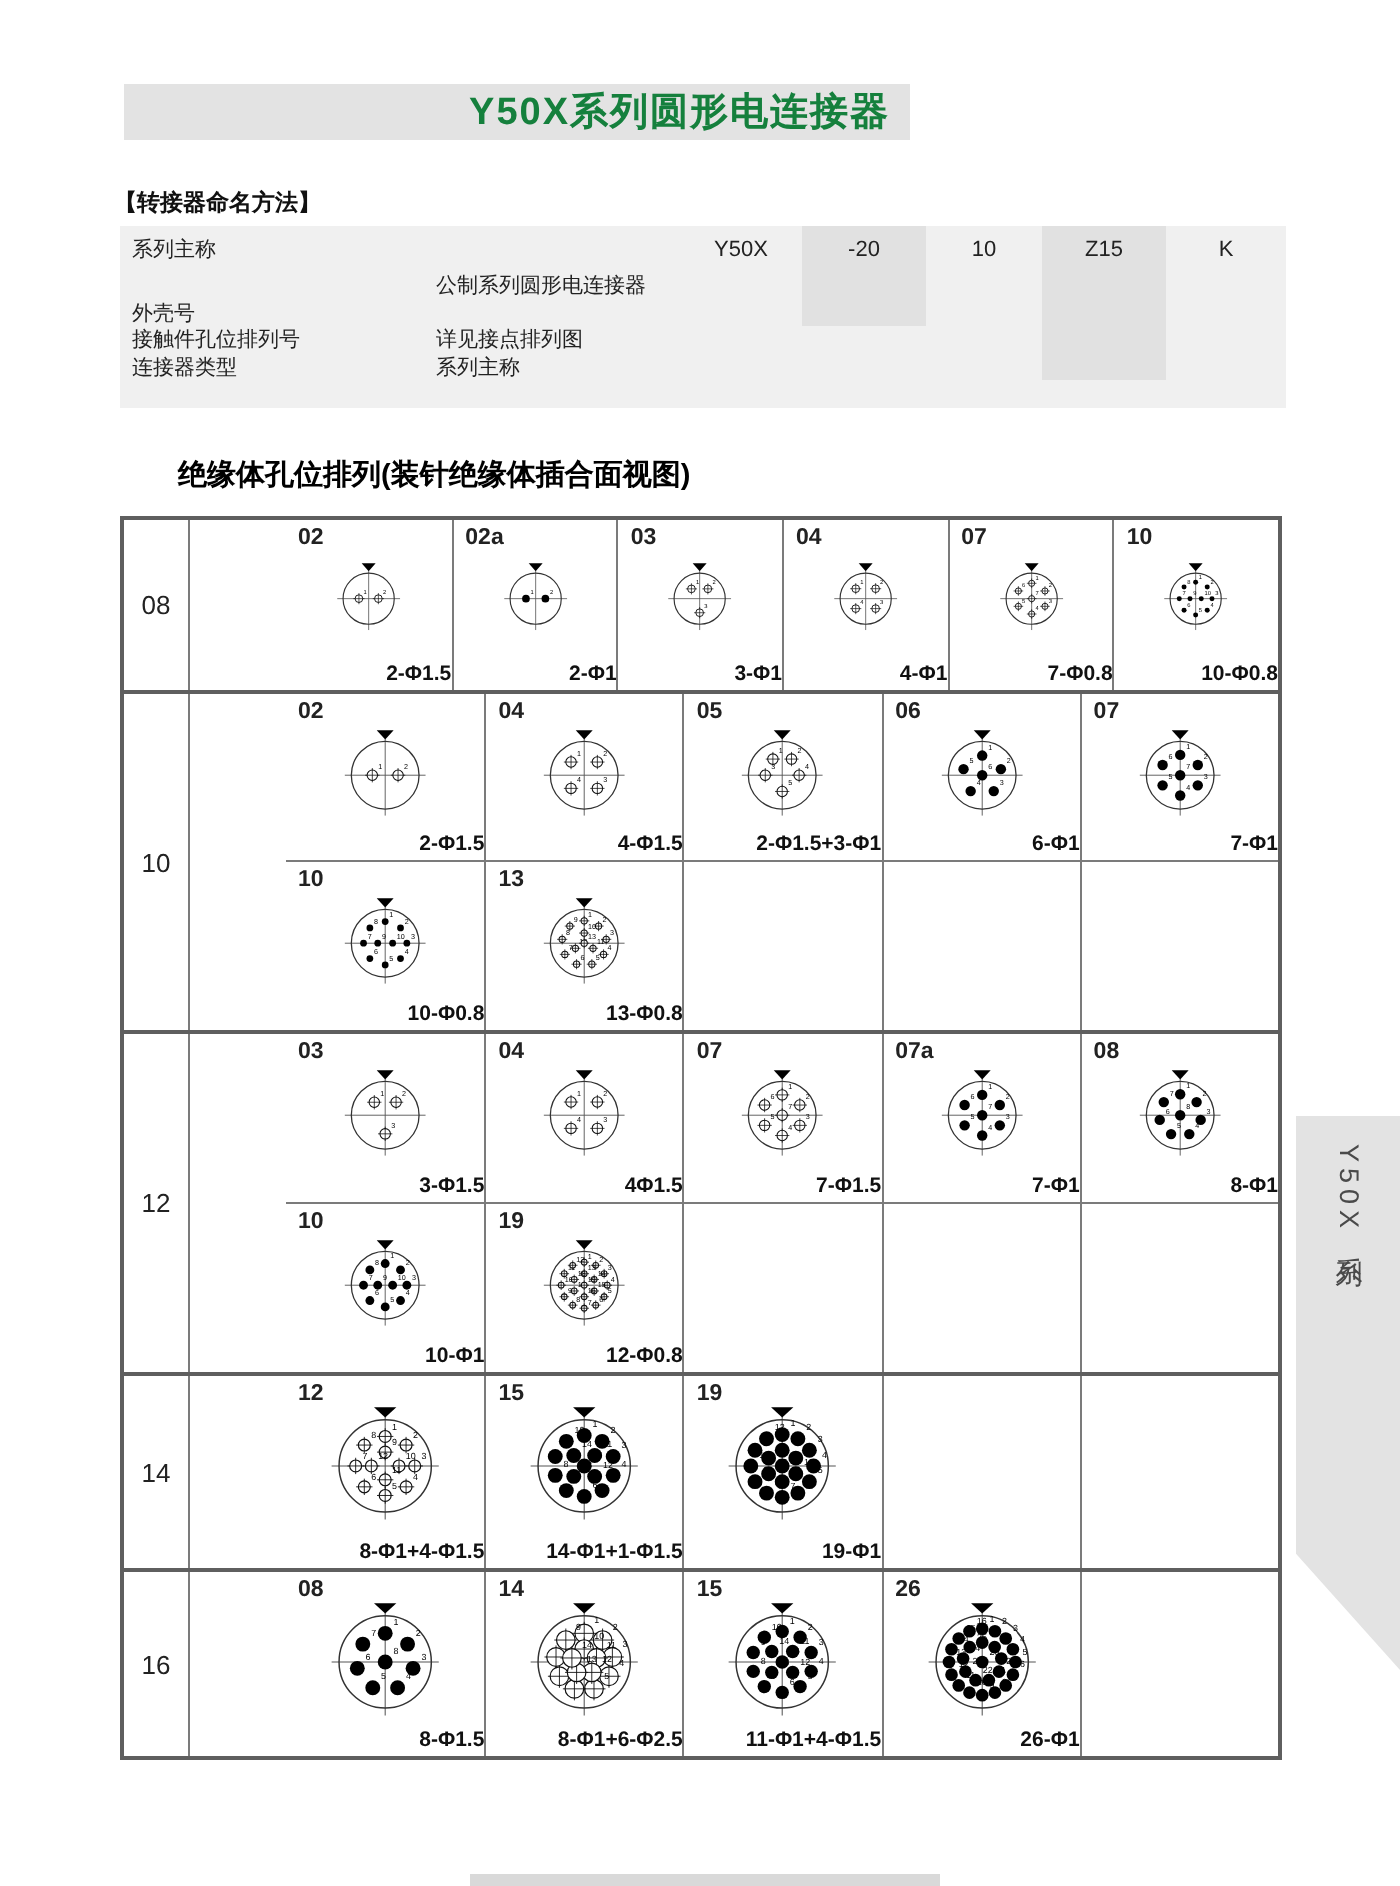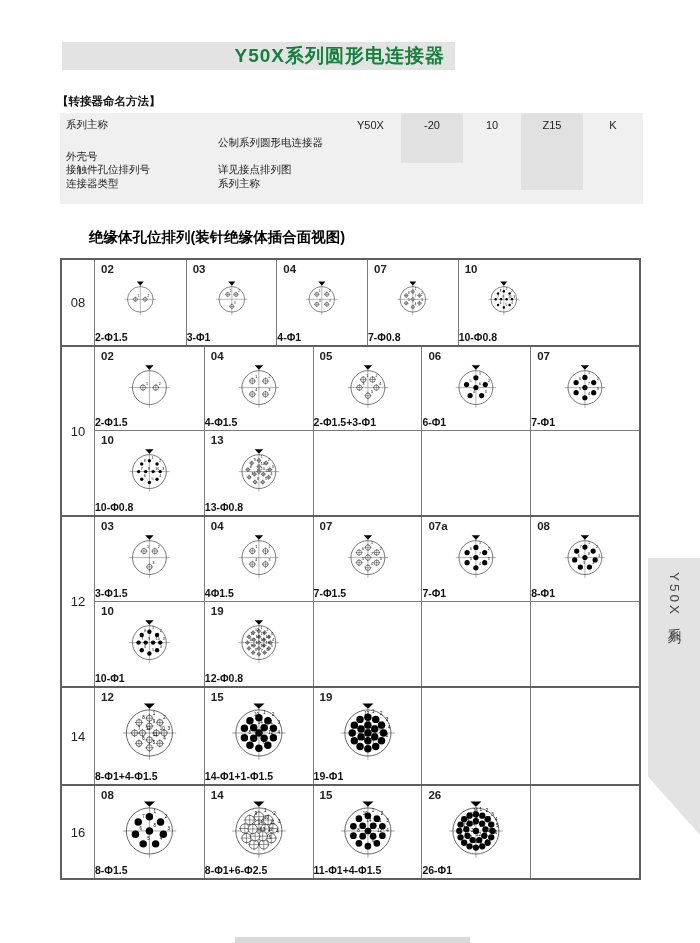--- a/index.html
+++ b/index.html
@@ -30,30 +30,30 @@
     position:absolute;left:60px;top:258px;width:581px;
     border:2px solid #5f5f5f;box-sizing:border-box;background:#fff;
   }
   .group{display:flex;}
   .group + .group{border-top:2px solid #5f5f5f;}
   .shell-label{
     width:32px;flex:0 0 32px;border-right:1px solid #7b7b7b;
     display:flex;align-items:center;justify-content:center;
     font-size:13px;color:#222;
   }
-  .bands{flex:1;min-width:0;}
+  .bands{flex:1;min-width:0;margin-left:48px;}
   .band{display:grid;}
   .band + .band{border-top:1px solid #7b7b7b;}
   .cols6{grid-template-columns:repeat(6,1fr);}
   .cols5{grid-template-columns:repeat(5,1fr);}
   .cell{position:relative;box-sizing:border-box;}
   .cell + .cell{border-left:1px solid #7b7b7b;}
   .cell .cno{position:absolute;top:3px;left:6px;font-size:11.5px;font-weight:600;color:#222;}
   .cell .diag{position:absolute;left:0;right:0;top:10px;display:flex;justify-content:center;}
-  .cell .cap{position:absolute;left:0;right:0;bottom:2px;text-align:left;font-size:10.5px;font-weight:700;color:#111;}
+  .cell .cap{position:absolute;left:0;right:0;bottom:2px;text-align:right;font-size:10.5px;font-weight:700;color:#111;}
   
   .side-tab{
     position:absolute;left:648px;top:558px;width:52px;height:277px;background:#e3e3e3;
     clip-path:polygon(0 0,100% 0,100% 100%,0 79%);
   }
   .side-tab span{
     display:block;margin:14px auto 0 auto;writing-mode:vertical-rl;
     font-size:13.5px;color:#4a4a4a;letter-spacing:3px;
   }
   
@@ -124,20 +124,36 @@
                 <line x1="41.84" y1="47" x2="51.44" y2="47" stroke="#111" stroke-width="0.6"></line>
                 <line x1="46.64" y1="42.2" x2="46.64" y2="51.8" stroke="#111" stroke-width="0.6"></line>
                 <text x="50.54" y="43.1" font-size="5" fill="#000" font-family="Liberation Sans,sans-serif">1</text>
                 <circle cx="63.36" cy="47" r="3.3" fill="#fff" stroke="#111" stroke-width="0.8"></circle>
                 <line x1="58.56" y1="47" x2="68.16" y2="47" stroke="#111" stroke-width="0.6"></line>
                 <line x1="63.36" y1="42.2" x2="63.36" y2="51.8" stroke="#111" stroke-width="0.6"></line>
                 <text x="67.25999999999999" y="43.1" font-size="5" fill="#000" font-family="Liberation Sans,sans-serif">2</text>
               </svg>
             </div>
             <div class="cap">2-Φ1.5</div>
+          </div>
+          <div class="cell">
+            <span class="cno">02a</span>
+            <div class="diag" style="top: 12px;">
+              <svg width="110" height="50" viewBox="0 0 110 86" style="display:block">
+                <line x1="28" y1="47" x2="82" y2="47" stroke="#555" stroke-width="0.7"></line>
+                <line x1="55" y1="23" x2="55" y2="74" stroke="#555" stroke-width="0.7"></line>
+                <circle cx="55" cy="47" r="22" fill="none" stroke="#333" stroke-width="1"></circle>
+                <polygon points="49,16.5 61,16.5 55,23.5" fill="#000"></polygon>
+                <circle cx="46.64" cy="47" r="3.3" fill="#000"></circle>
+                <text x="50.54" y="43.1" font-size="5" fill="#000" font-family="Liberation Sans,sans-serif">1</text>
+                <circle cx="63.36" cy="47" r="3.3" fill="#000"></circle>
+                <text x="67.25999999999999" y="43.1" font-size="5" fill="#000" font-family="Liberation Sans,sans-serif">2</text>
+              </svg>
+            </div>
+            <div class="cap">2-Φ1</div>
           </div>
           <div class="cell">
             <span class="cno">03</span>
             <div class="diag" style="top: 12px;">
               <svg width="110" height="50" viewBox="0 0 110 86" style="display:block">
                 <line x1="28" y1="47" x2="82" y2="47" stroke="#555" stroke-width="0.7"></line>
                 <line x1="55" y1="23" x2="55" y2="74" stroke="#555" stroke-width="0.7"></line>
                 <circle cx="55" cy="47" r="22" fill="none" stroke="#333" stroke-width="1"></circle>
                 <polygon points="49,16.5 61,16.5 55,23.5" fill="#000"></polygon>
                 <circle cx="47.92933629344807" cy="38.57351112569124" r="3.3" fill="#fff" stroke="#111" stroke-width="0.8"></circle>

